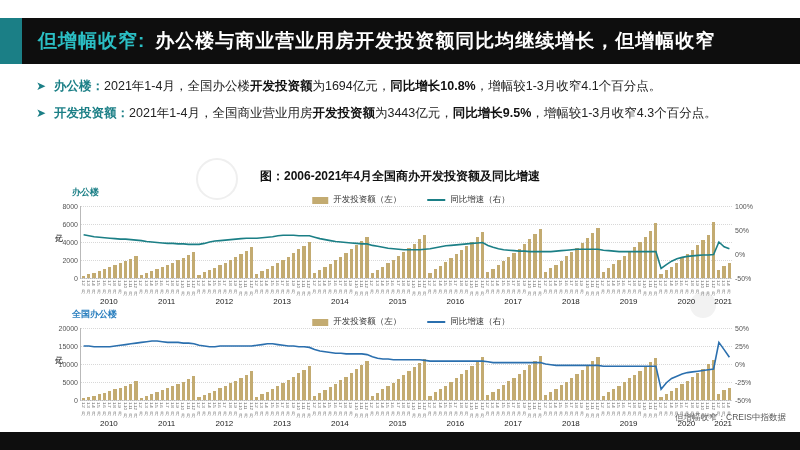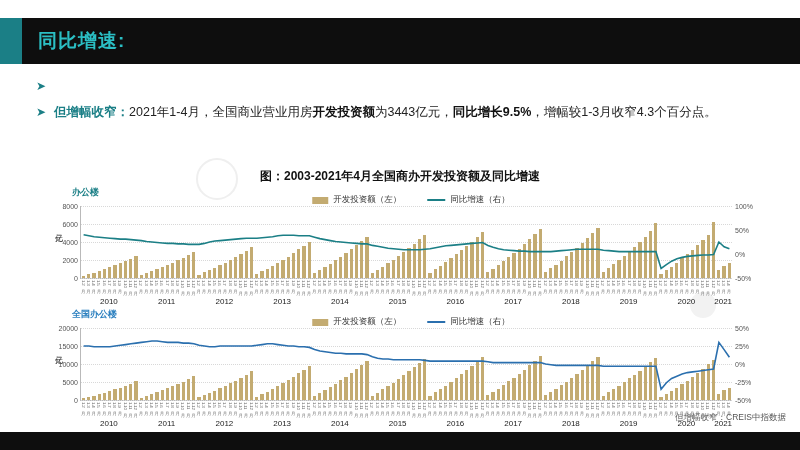--- a/index.html
+++ b/index.html
@@ -110,37 +110,39 @@
   .deco1{left:196px;top:158px;width:38px;height:38px;}
   .deco2{left:690px;top:292px;width:26px;height:26px;background:#f2f2f2;border:none;}
 </style>
 </head>
 <body>
 
 <div class="page">
 
   <div class="header">
     <div class="header-accent"></div>
-    <div class="header-tag">同比增速:</div>
+    <div class="header-tag">但增幅收窄:</div>
+    <div class="header-title">办公楼与商业营业用房开发投资额同比均继续增长，但增幅收窄</div>
   </div>
 
   <div class="bullets">
     <div class="bullet">
       <span class="bullet-arrow">➤</span>
+      <span class="bullet-text"><span class="lead">办公楼：</span><span>2021年1-4月，全国办公楼</span><b>开发投资额</b><span>为1694亿元，</span><b>同比增长10.8%</b><span>，增幅较1-3月收窄4.1个百分点。</span></span>
     </div>
     <div class="bullet">
       <span class="bullet-arrow">➤</span>
-      <span class="bullet-text"><span class="lead">但增幅收窄：</span><span>2021年1-4月，全国商业营业用房</span><b>开发投资额</b><span>为3443亿元，</span><b>同比增长9.5%</b><span>，增幅较1-3月收窄4.3个百分点。</span></span>
+      <span class="bullet-text"><span class="lead">开发投资额：</span><span>2021年1-4月，全国商业营业用房</span><b>开发投资额</b><span>为3443亿元，</span><b>同比增长9.5%</b><span>，增幅较1-3月收窄4.3个百分点。</span></span>
     </div>
   </div>
 
   <div class="deco deco1"></div>
   <div class="deco deco2"></div>
 
-  <div class="chart-title">图：2003-2021年4月全国商办开发投资额及同比增速</div>
+  <div class="chart-title">图：2006-2021年4月全国商办开发投资额及同比增速</div>
 
   <div class="panel panel1">
     <div class="panel-label teal">办公楼</div>
     <div class="axis-unit">亿元</div>
     <div class="legend">
       <span class="legend-item">
         <span class="legend-swatch"></span>
         <span>开发投资额（左）</span>
       </span>
       <span class="legend-item">

